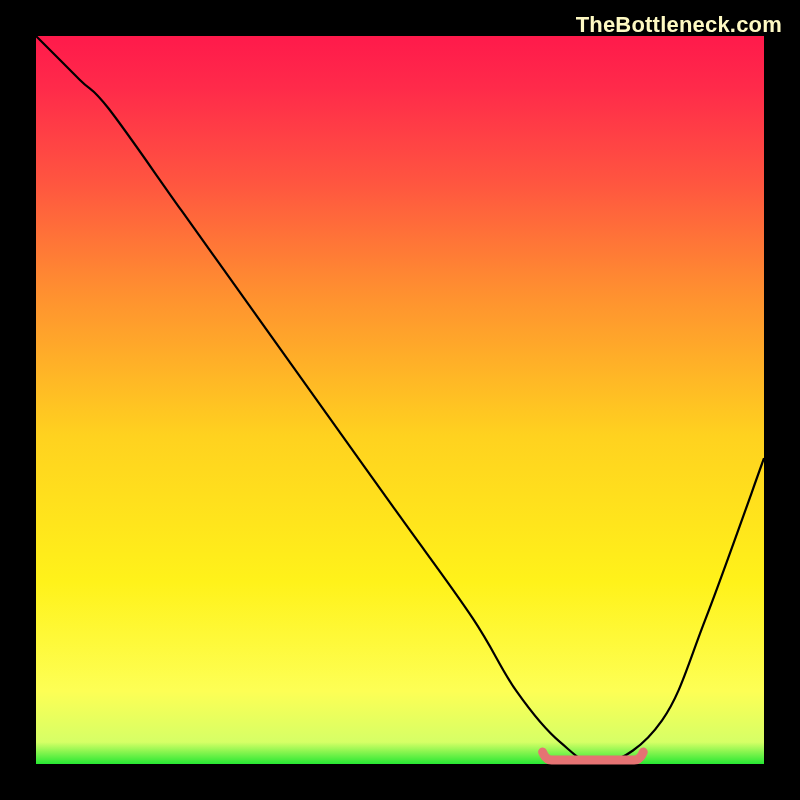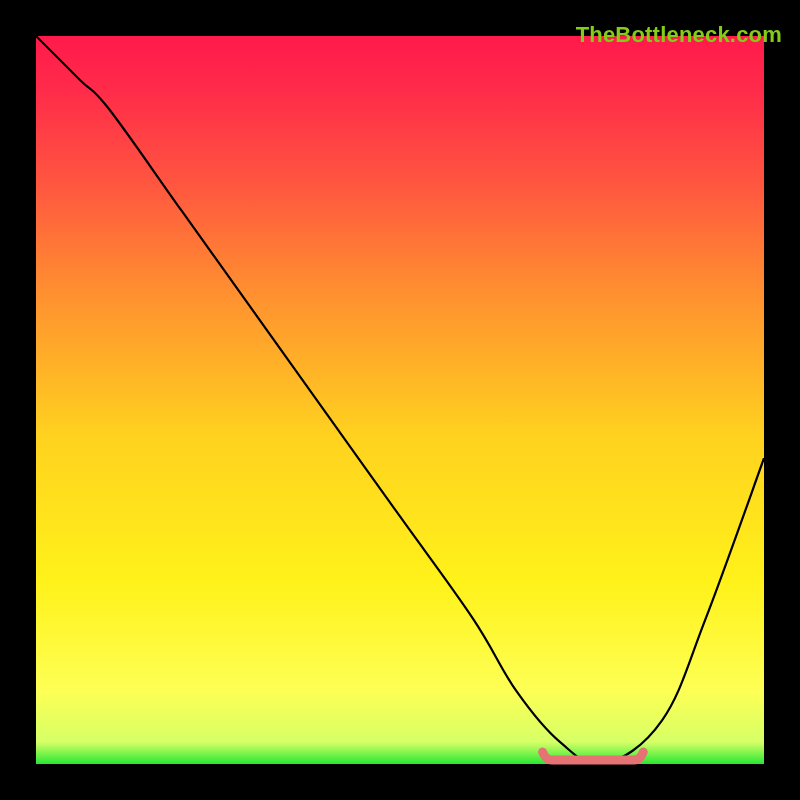--- a/index.html
+++ b/index.html
@@ -13,26 +13,26 @@
   .chart-container {
     position: relative;
     width: 800px;
     height: 800px;
   }
   svg {
     display: block;
   }
   .watermark {
     position: absolute;
-    top: 22px;
+    top: 12px;
     right: 18px;
     font-family: Arial, Helvetica, sans-serif;
     font-size: 22px;
     font-weight: 600;
-    color: #84cc16;
+    color: #fef9c3;
     letter-spacing: 0.2px;
   }
 </style>
 </head>
 <body>
 
 <div class="chart-container">
   <svg id="chart-svg" width="800" height="800" viewBox="0 0 800 800">
     <defs>
       <linearGradient id="bg-grad" x1="0" y1="0" x2="0" y2="1">

